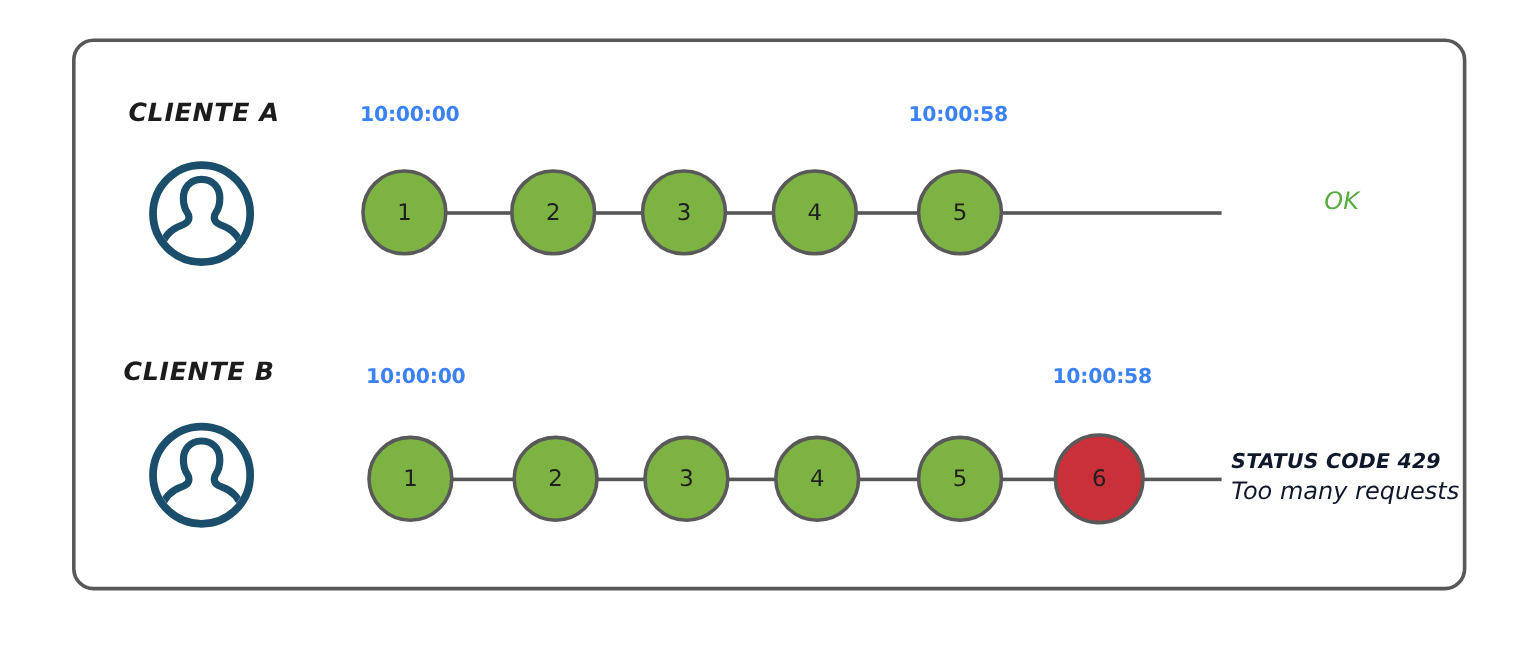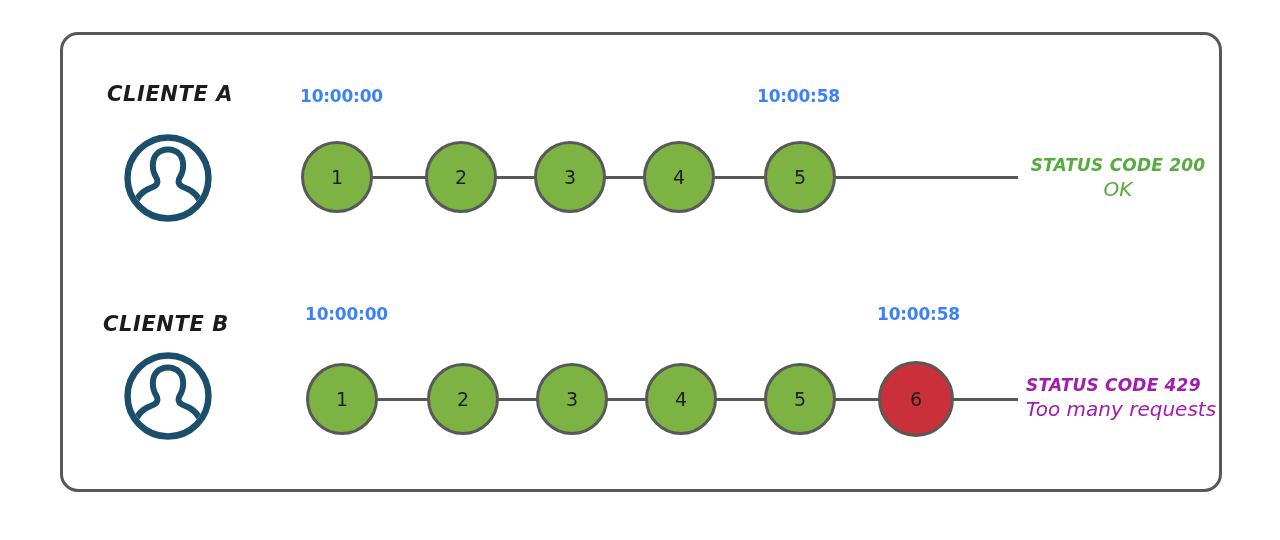--- a/index.html
+++ b/index.html
@@ -109,21 +109,21 @@
     font-size: 17px;
     font-weight: 600;
     letter-spacing: 0.2px;
   }
   .status .line2 {
     display: block;
     font-size: 20px;
     font-weight: 500;
   }
   .status.ok  { color: #56ac3f; text-align: center; }
-  .status.err { color: #a21caf; text-align: left; }
+  .status.err { color: #0f172a; text-align: left; }
 </style>
 </head>
 <body>
 
 <div id="stage">
 
   <div class="frame"></div>
 
   <div class="row">
 
@@ -172,28 +172,27 @@
       <span>3</span>
     </div>
     <div class="node ok" style="left:643px; top:141px;">
       <span>4</span>
     </div>
     <div class="node ok" style="left:764px; top:141px;">
       <span>5</span>
     </div>
 
     <div class="status ok" style="left:1028px; top:155px; width:180px;">
-      <span class="line1">STATUS CODE 200</span>
       <span class="line2">OK</span>
     </div>
   </div>
 
   <div class="row">
 
-    <div class="row-label" style="left:103px; top:312px;">CLIENTE B</div>
+    <div class="row-label" style="left:103px; top:298px;">CLIENTE B</div>
 
     <div class="avatar" style="left:122px; top:350px;">
       <svg viewBox="0 0 100 100" width="92" height="92" aria-hidden="true">
         <circle cx="50" cy="50" r="44" fill="none" stroke="#1b4e6b" stroke-width="7"></circle>
         <clipPath id="avclipB">
             <circle cx="50" cy="50" r="40.5"></circle>
           </clipPath>
         <g clip-path="url(#avclipB)" fill="none" stroke="#1b4e6b" stroke-width="6.5" stroke-linecap="round" stroke-linejoin="round">
           <path d="M50 19
                    c-10.5 0 -16.5 7.5 -16.5 17

